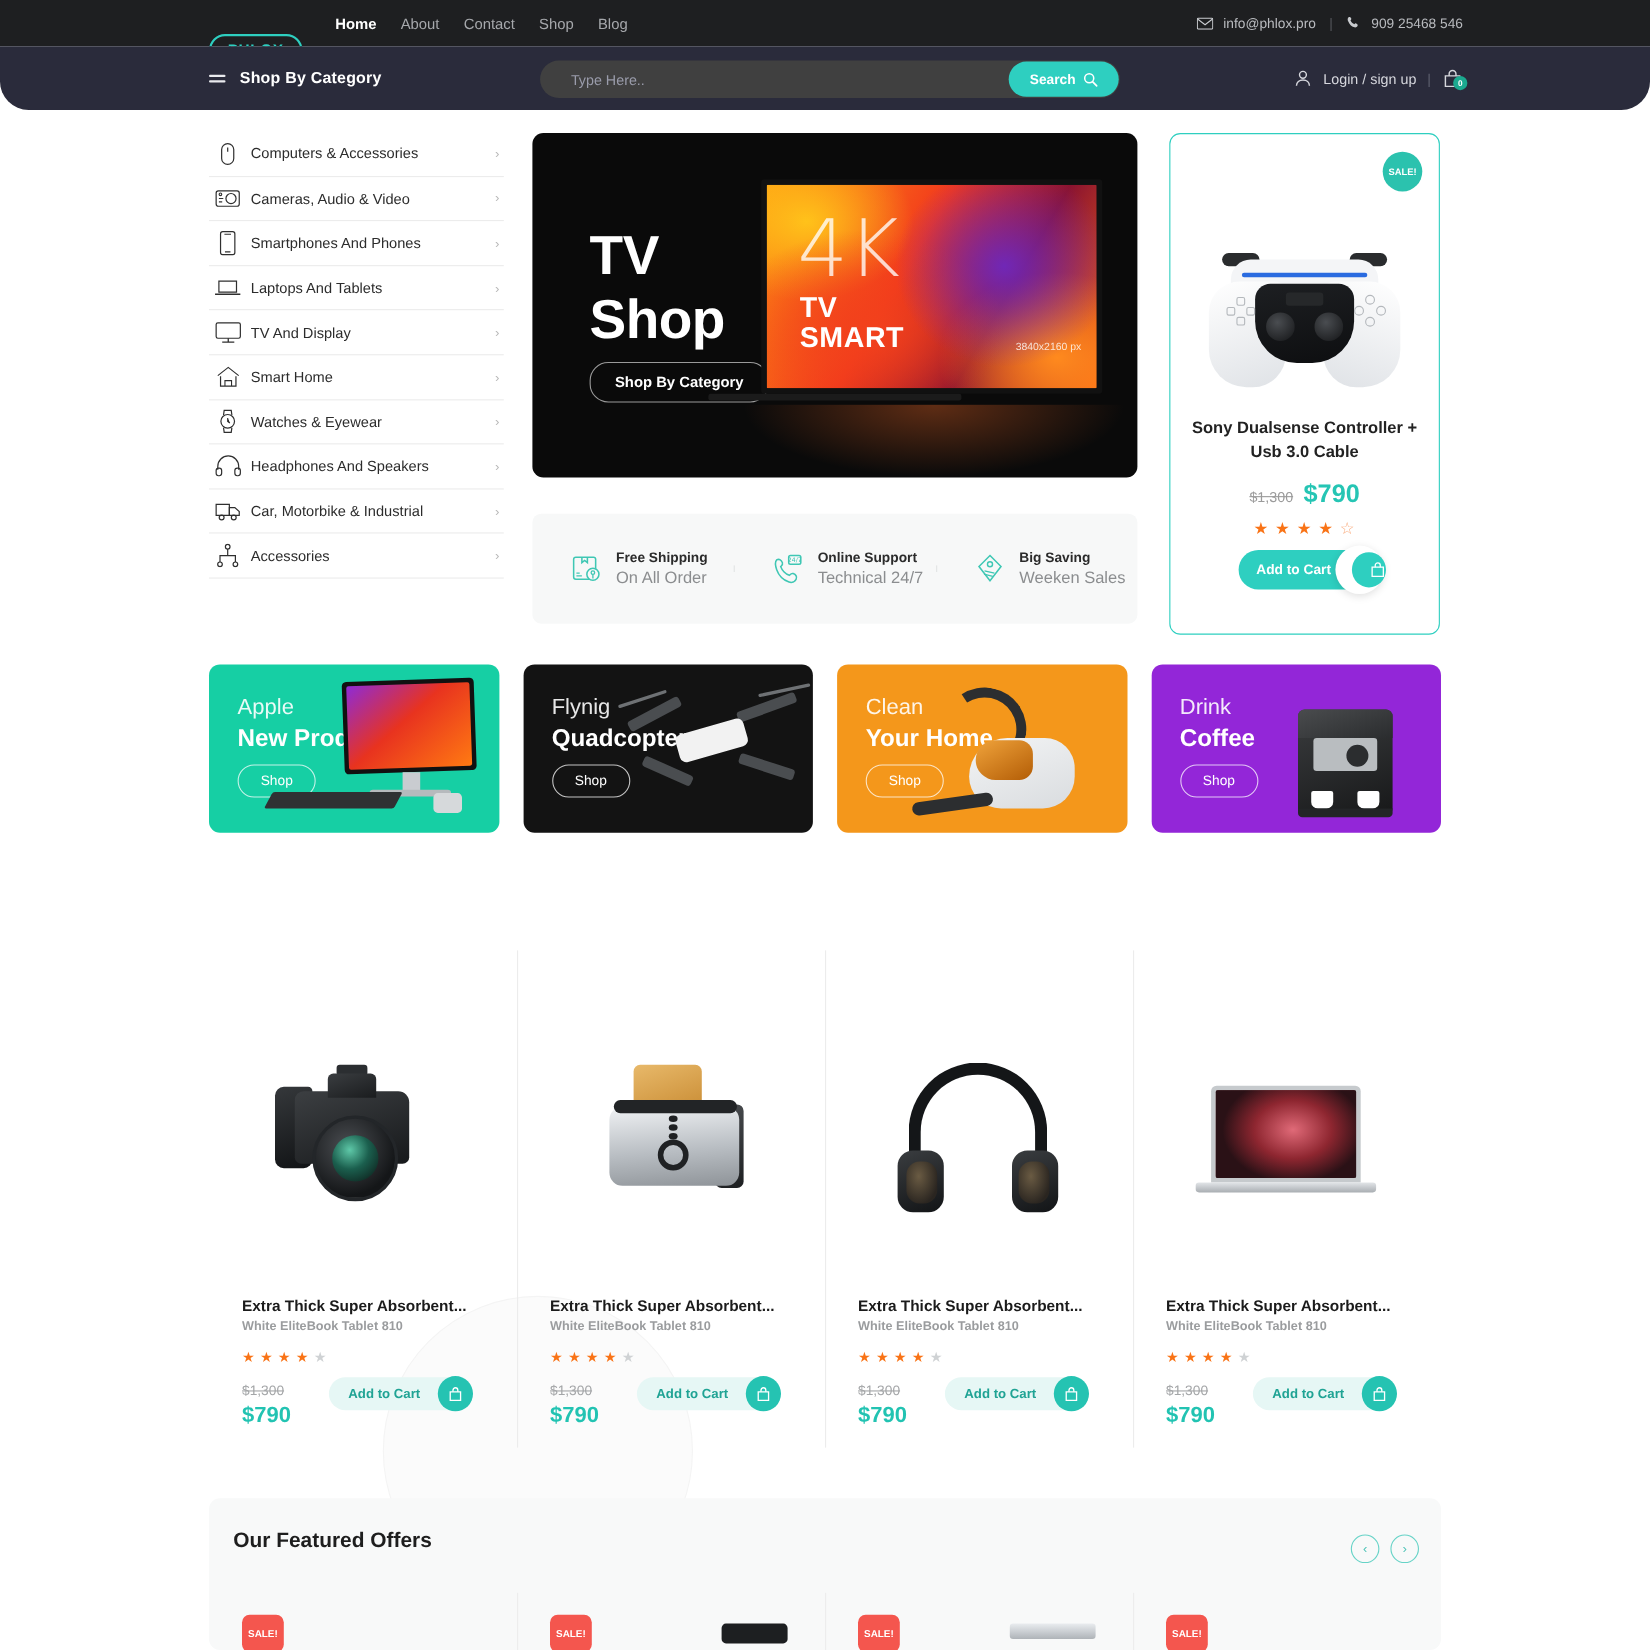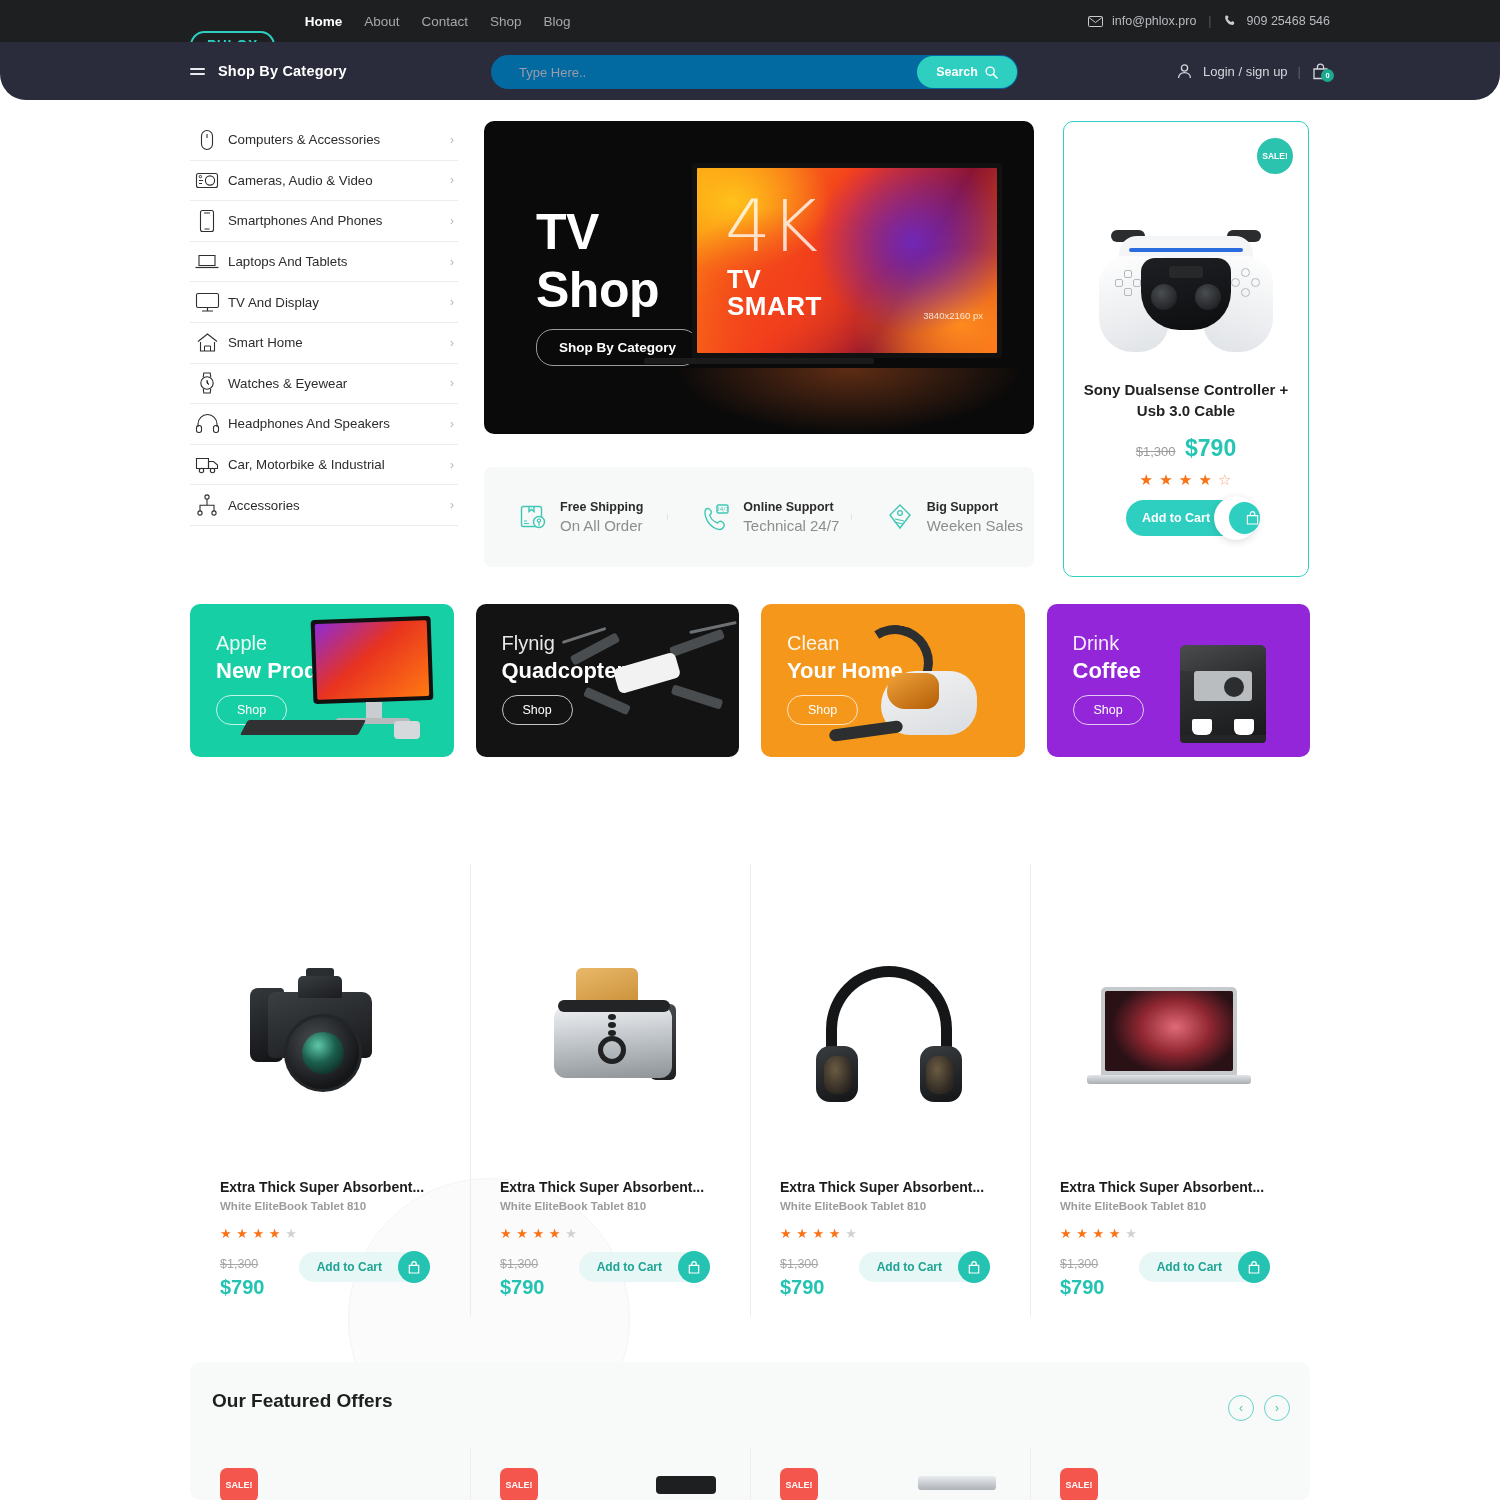--- a/index.html
+++ b/index.html
@@ -48,21 +48,21 @@
     color: #fff; font-size: 14.5px; font-weight: bold; letter-spacing: .2px;
   }
   .hamb { display: flex; flex-direction: column; gap: 3px; width: 15px; }
   .hamb i { display: block; height: 2px; background: #e9eaee; border-radius: 1px; }
   .hamb i:nth-child(1) { width: 15px; }
   .hamb i:nth-child(2) { width: 15px; }
 
   .searchwrap {
     position: absolute; left: 491px; top: 55px;
     width: 527px; height: 34px;
-    background: #0369a1; border-radius: 17px;
+    background: #404040; border-radius: 17px;
     display: flex; align-items: center;
   }
   .searchwrap input {
     flex: 1; height: 34px; border: none; outline: none; background: transparent;
     color: #d9dae0; font-size: 13px; padding-left: 28px;
     font-family: "Liberation Sans", sans-serif;
   }
   .searchwrap input::placeholder { color: #9a9cab; }
   .searchbtn {
     position: absolute; right: 1px; top: 1px;
@@ -593,21 +593,21 @@
     </div>
     <div class="feat">
       <span class="ico">
         <svg width="30" height="30" viewBox="0 0 30 30">
             <path d="M15 3l10 10-10 13L5 13z" fill="none" stroke="#3fc7b4" stroke-width="1.4"></path>
             <circle cx="15" cy="11" r="2.3" fill="none" stroke="#3fc7b4" stroke-width="1.3"></circle>
             <path d="M10 17l9 2M9.5 20l8 2" stroke="#3fc7b4" stroke-width="1.2"></path>
           </svg>
       </span>
       <span class="ftxt">
-        <b>Big Support</b>
+        <b>Big Saving</b>
         <span>Weeken Sales</span>
       </span>
     </div>
   </div>
 
   <div class="promocard">
     <div class="salecirc">SALE!</div>
     <div class="padimg">
       <div class="pad">
         <div class="pad-bumpL"></div>

